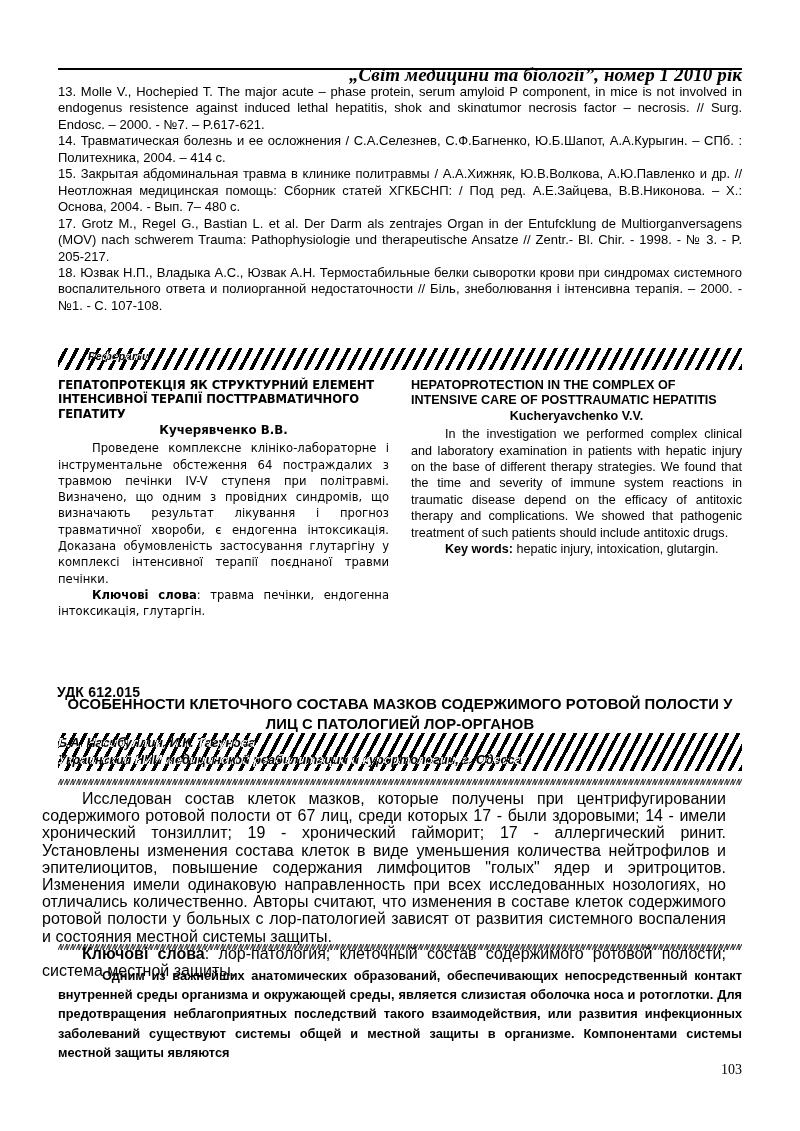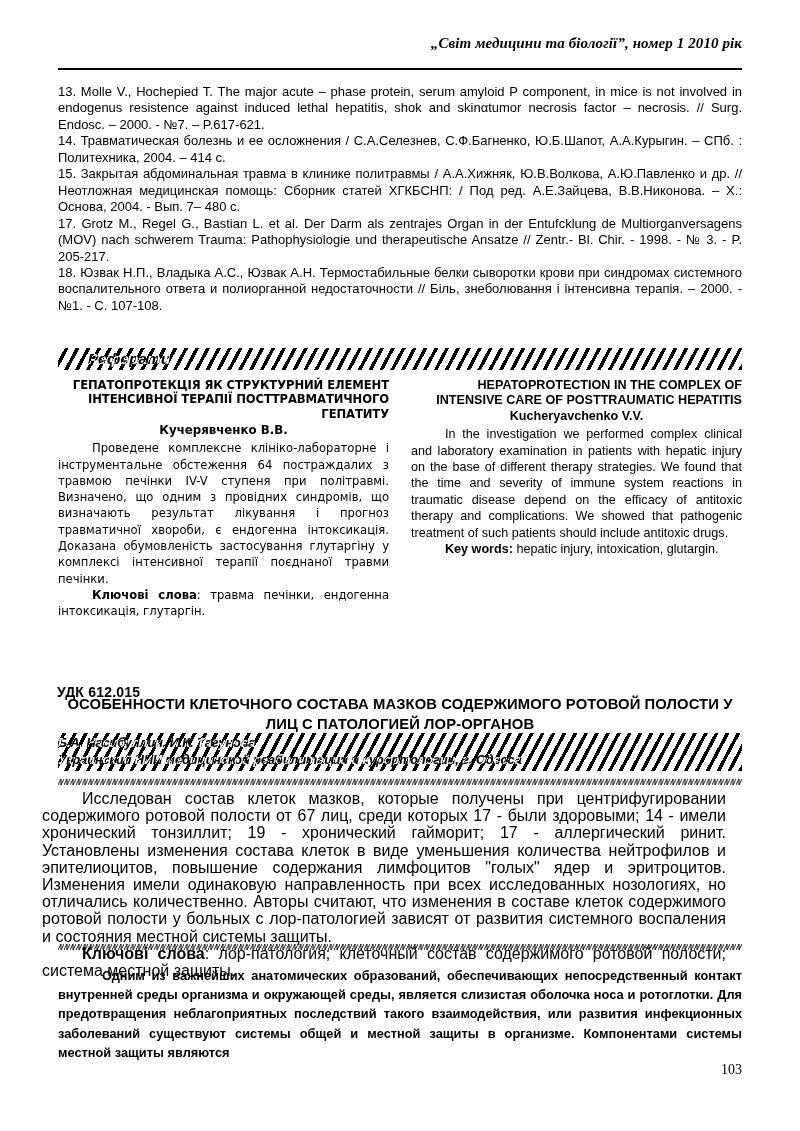--- a/index.html
+++ b/index.html
@@ -20,27 +20,27 @@
     position: absolute;
     inset: 0;
     width: 800px;
     height: 1131px;
   }
 
   
   .running-head {
     position: absolute;
     left: 58px;
-    top: 35px;
+    top: 64px;
     width: 684px;
     text-align: right;
     font-family: "Liberation Serif", serif;
     font-style: italic;
     font-weight: bold;
-    font-size: 15px;
+    font-size: 19px;
     letter-spacing: 0.1px;
     white-space: nowrap;
   }
   .head-rule {
     position: absolute;
     left: 58px;
     top: 68px;
     width: 684px;
     height: 0;
     border-top: 2.2px solid #000;
@@ -89,37 +89,37 @@
     top: 348px;
     width: 684px;
     height: 22px;
   }
   #referaty-band .hatch-text {
     top: 2px;
     left: 30px;
     right: auto;
     text-align: left;
     font-style: italic;
-    font-size: 15px;
+    font-size: 11px;
     letter-spacing: 0.3px;
   }
 
   
   .abstract-cols {
     position: absolute;
     left: 58px;
     top: 378px;
     width: 684px;
     display: flex;
     gap: 22px;
   }
   .abs-col { width: 331px; }
 
   .abs-title {
-    text-align: right;
+    text-align: left;
     font-weight: bold;
     font-size: 12.6px;
     line-height: 14.6px;
     margin: 0;
   }
   .abs-author {
     text-align: center;
     font-weight: bold;
     font-size: 12.6px;
     line-height: 16px;

